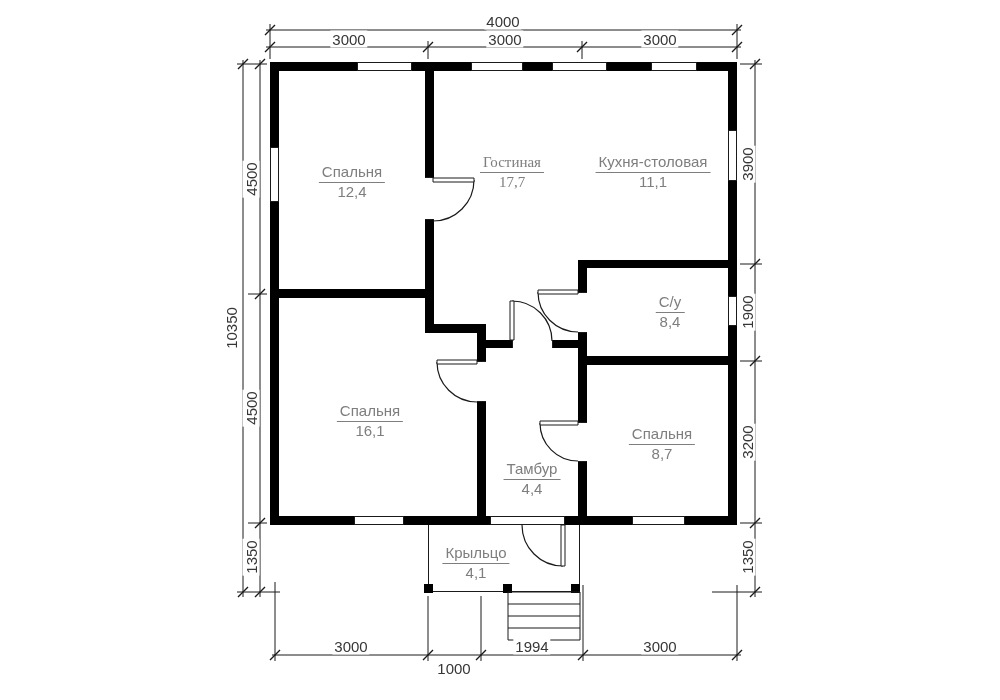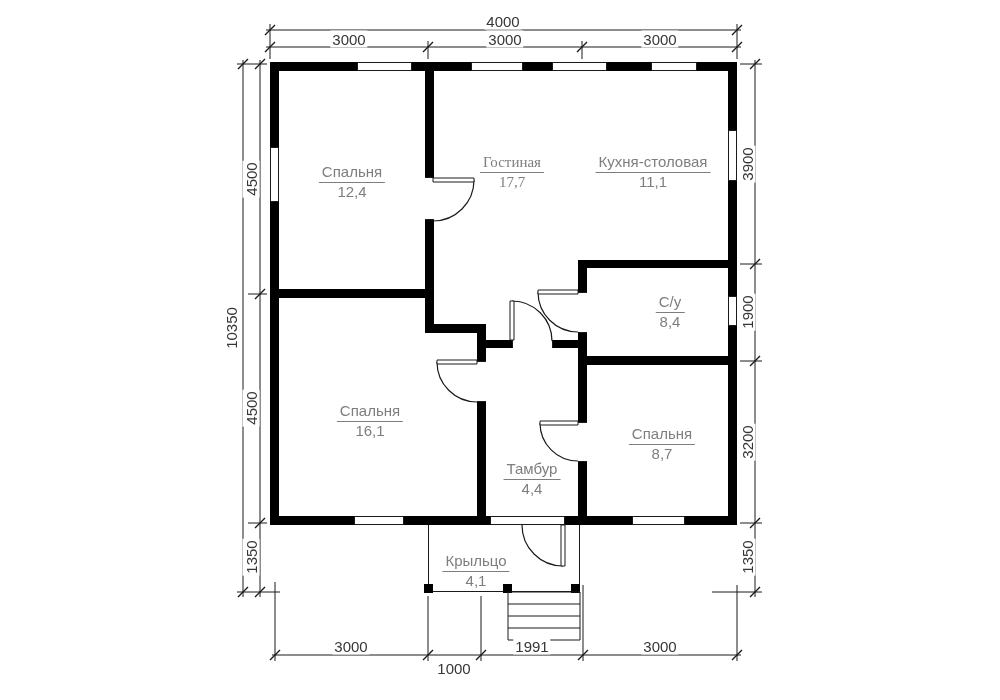--- a/index.html
+++ b/index.html
@@ -131,21 +131,21 @@
     <span class="rarea">16,1</span>
   </div>
   <div class="room-label" style="left:662px;top:444px;">
     <span class="rname">Спальня</span>
     <span class="rarea">8,7</span>
   </div>
   <div class="room-label" style="left:532px;top:479px;">
     <span class="rname">Тамбур</span>
     <span class="rarea">4,4</span>
   </div>
-  <div class="room-label" style="left:476px;top:563px;margin-top:8px;">
+  <div class="room-label" style="left:476px;top:563px;">
     <span class="rname">Крыльцо</span>
     <span class="rarea">4,1</span>
   </div>
 
   <div class="dim" style="left:503px;top:21px;">4000</div>
   <div class="dim" style="left:349px;top:39px;">3000</div>
   <div class="dim" style="left:505px;top:39px;">3000</div>
   <div class="dim" style="left:660px;top:39px;">3000</div>
 
   <div class="dim vert" style="left:231px;top:328px;">10350</div>
@@ -153,16 +153,16 @@
   <div class="dim vert" style="left:251px;top:408px;">4500</div>
   <div class="dim vert" style="left:251px;top:557px;">1350</div>
 
   <div class="dim vert" style="left:747px;top:164px;">3900</div>
   <div class="dim vert" style="left:747px;top:312px;">1900</div>
   <div class="dim vert" style="left:747px;top:442px;">3200</div>
   <div class="dim vert" style="left:747px;top:557px;">1350</div>
 
   <div class="dim" style="left:351px;top:646px;">3000</div>
   <div class="dim" style="left:454px;top:668px;">1000</div>
-  <div class="dim" style="left:532px;top:646px;">1991</div>
+  <div class="dim" style="left:532px;top:646px;">1994</div>
   <div class="dim" style="left:660px;top:646px;">3000</div>
 
 </div>
 
 </body></html>

